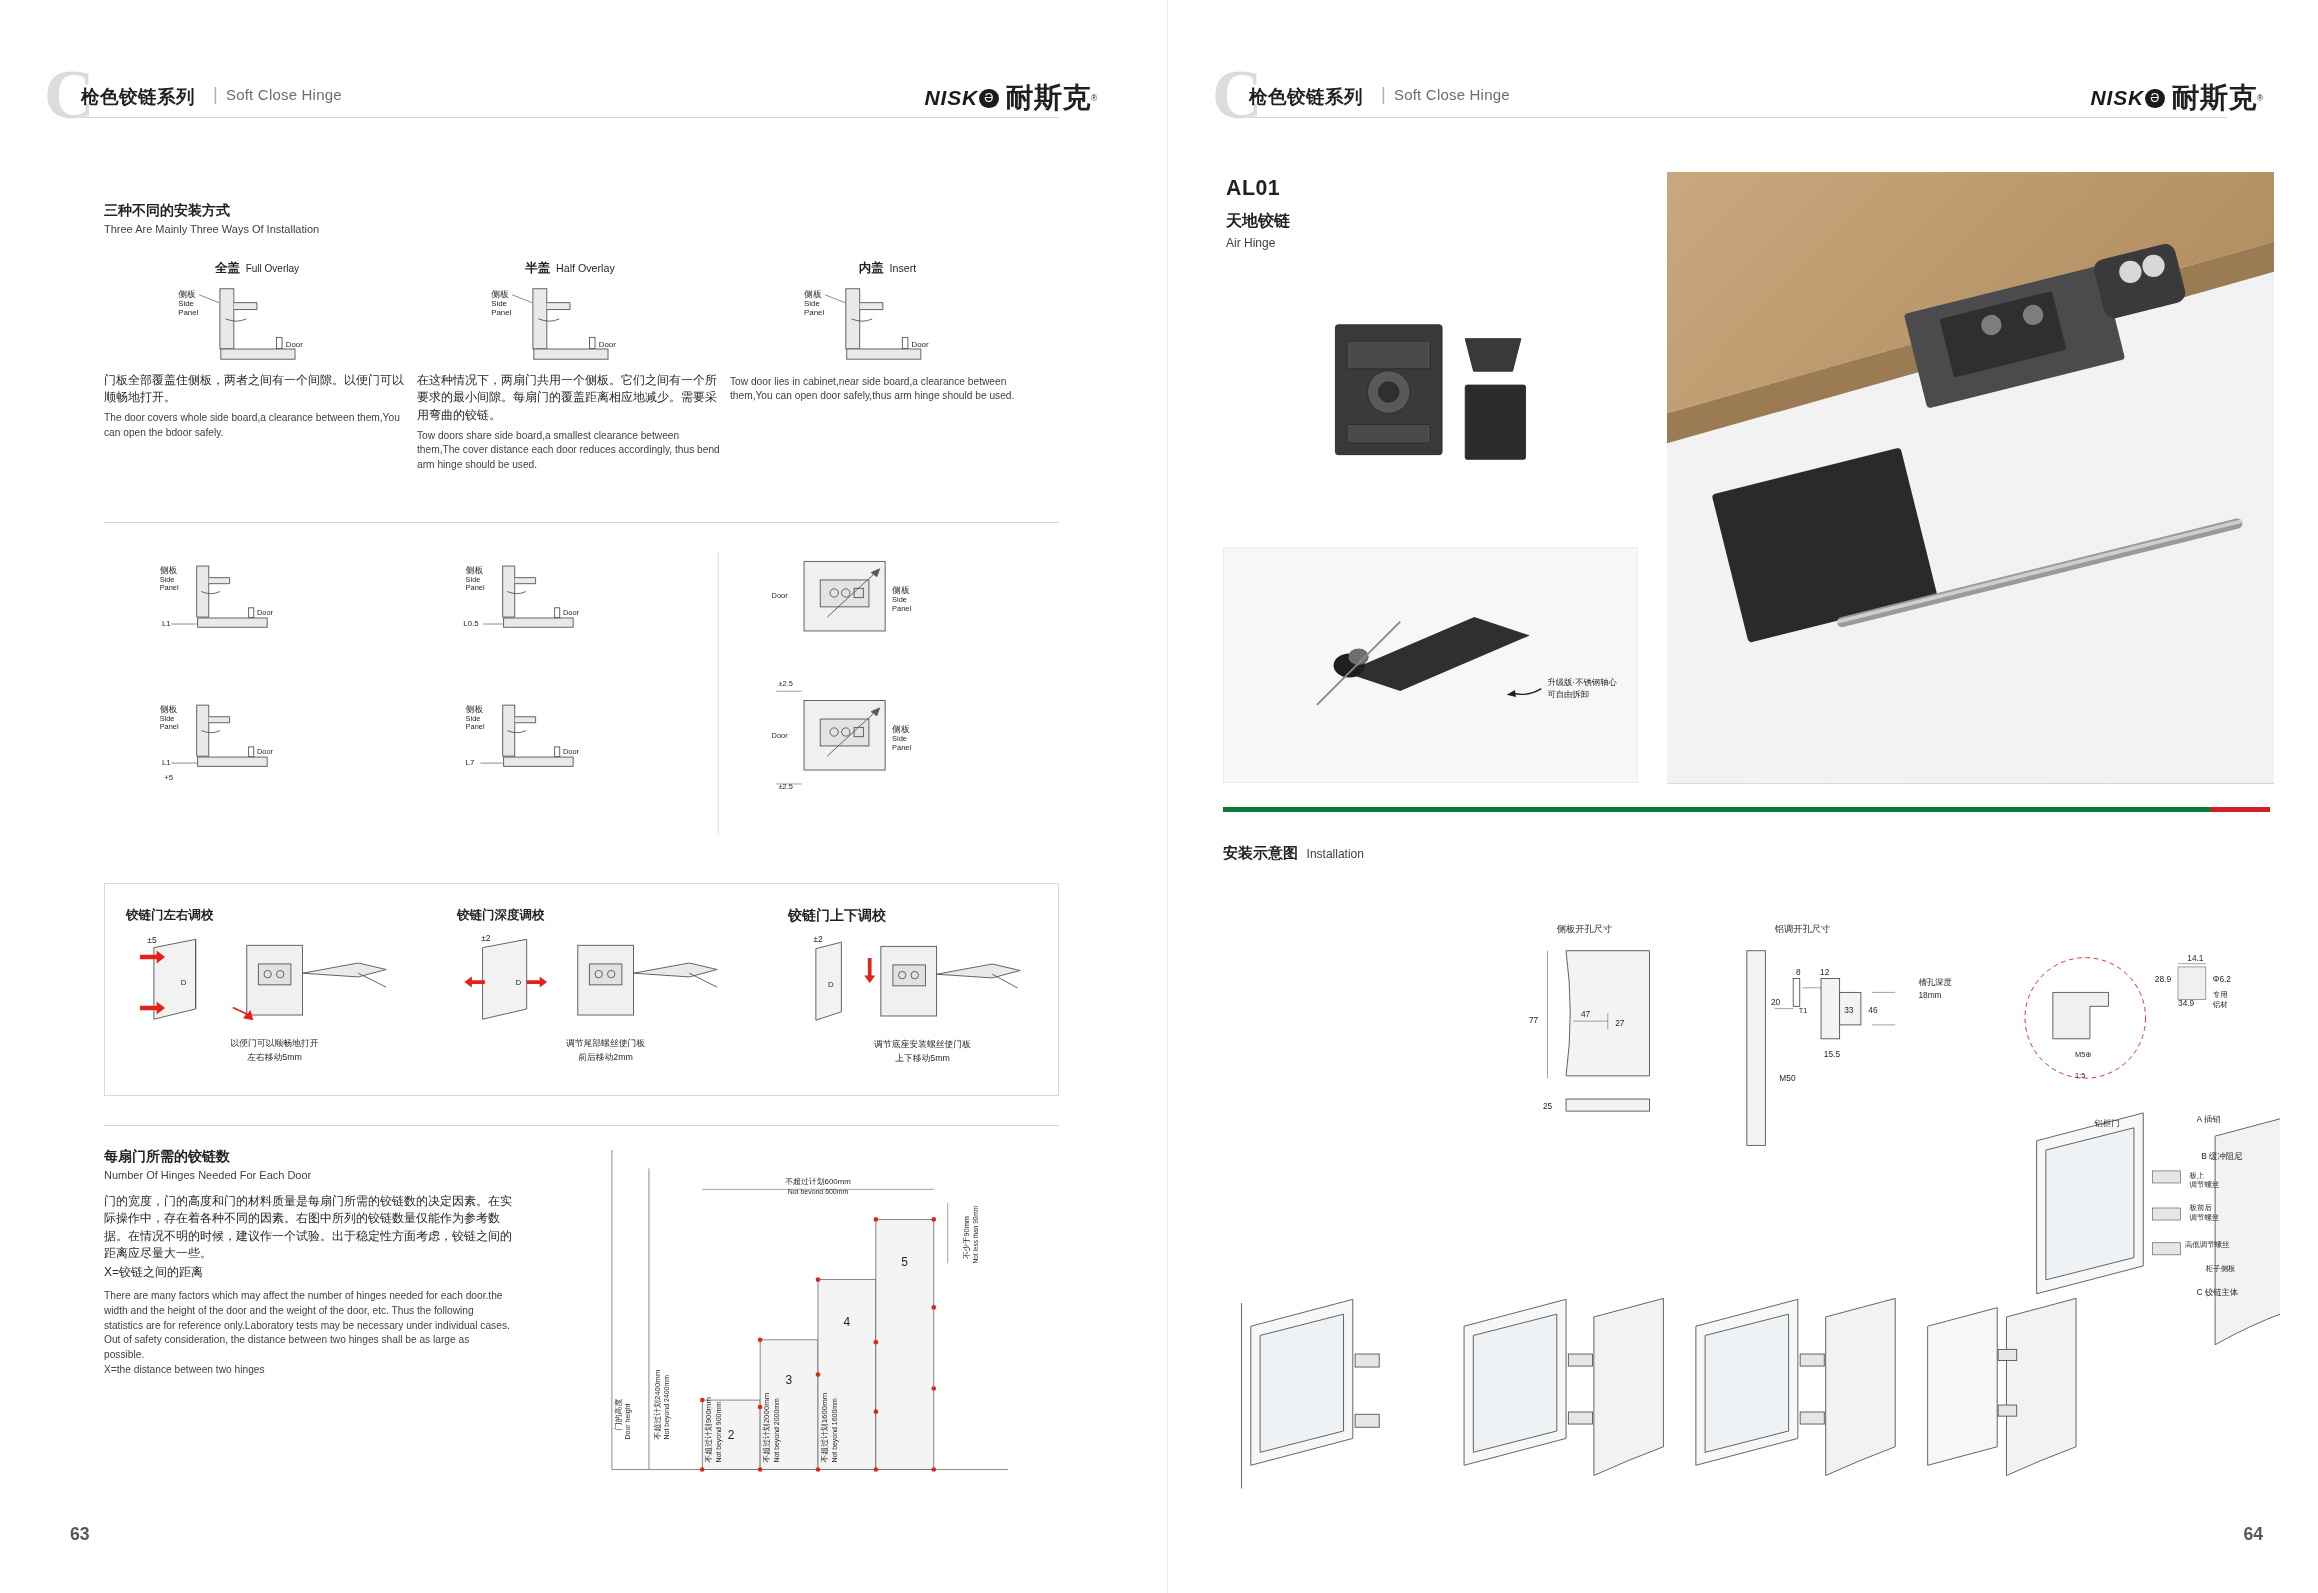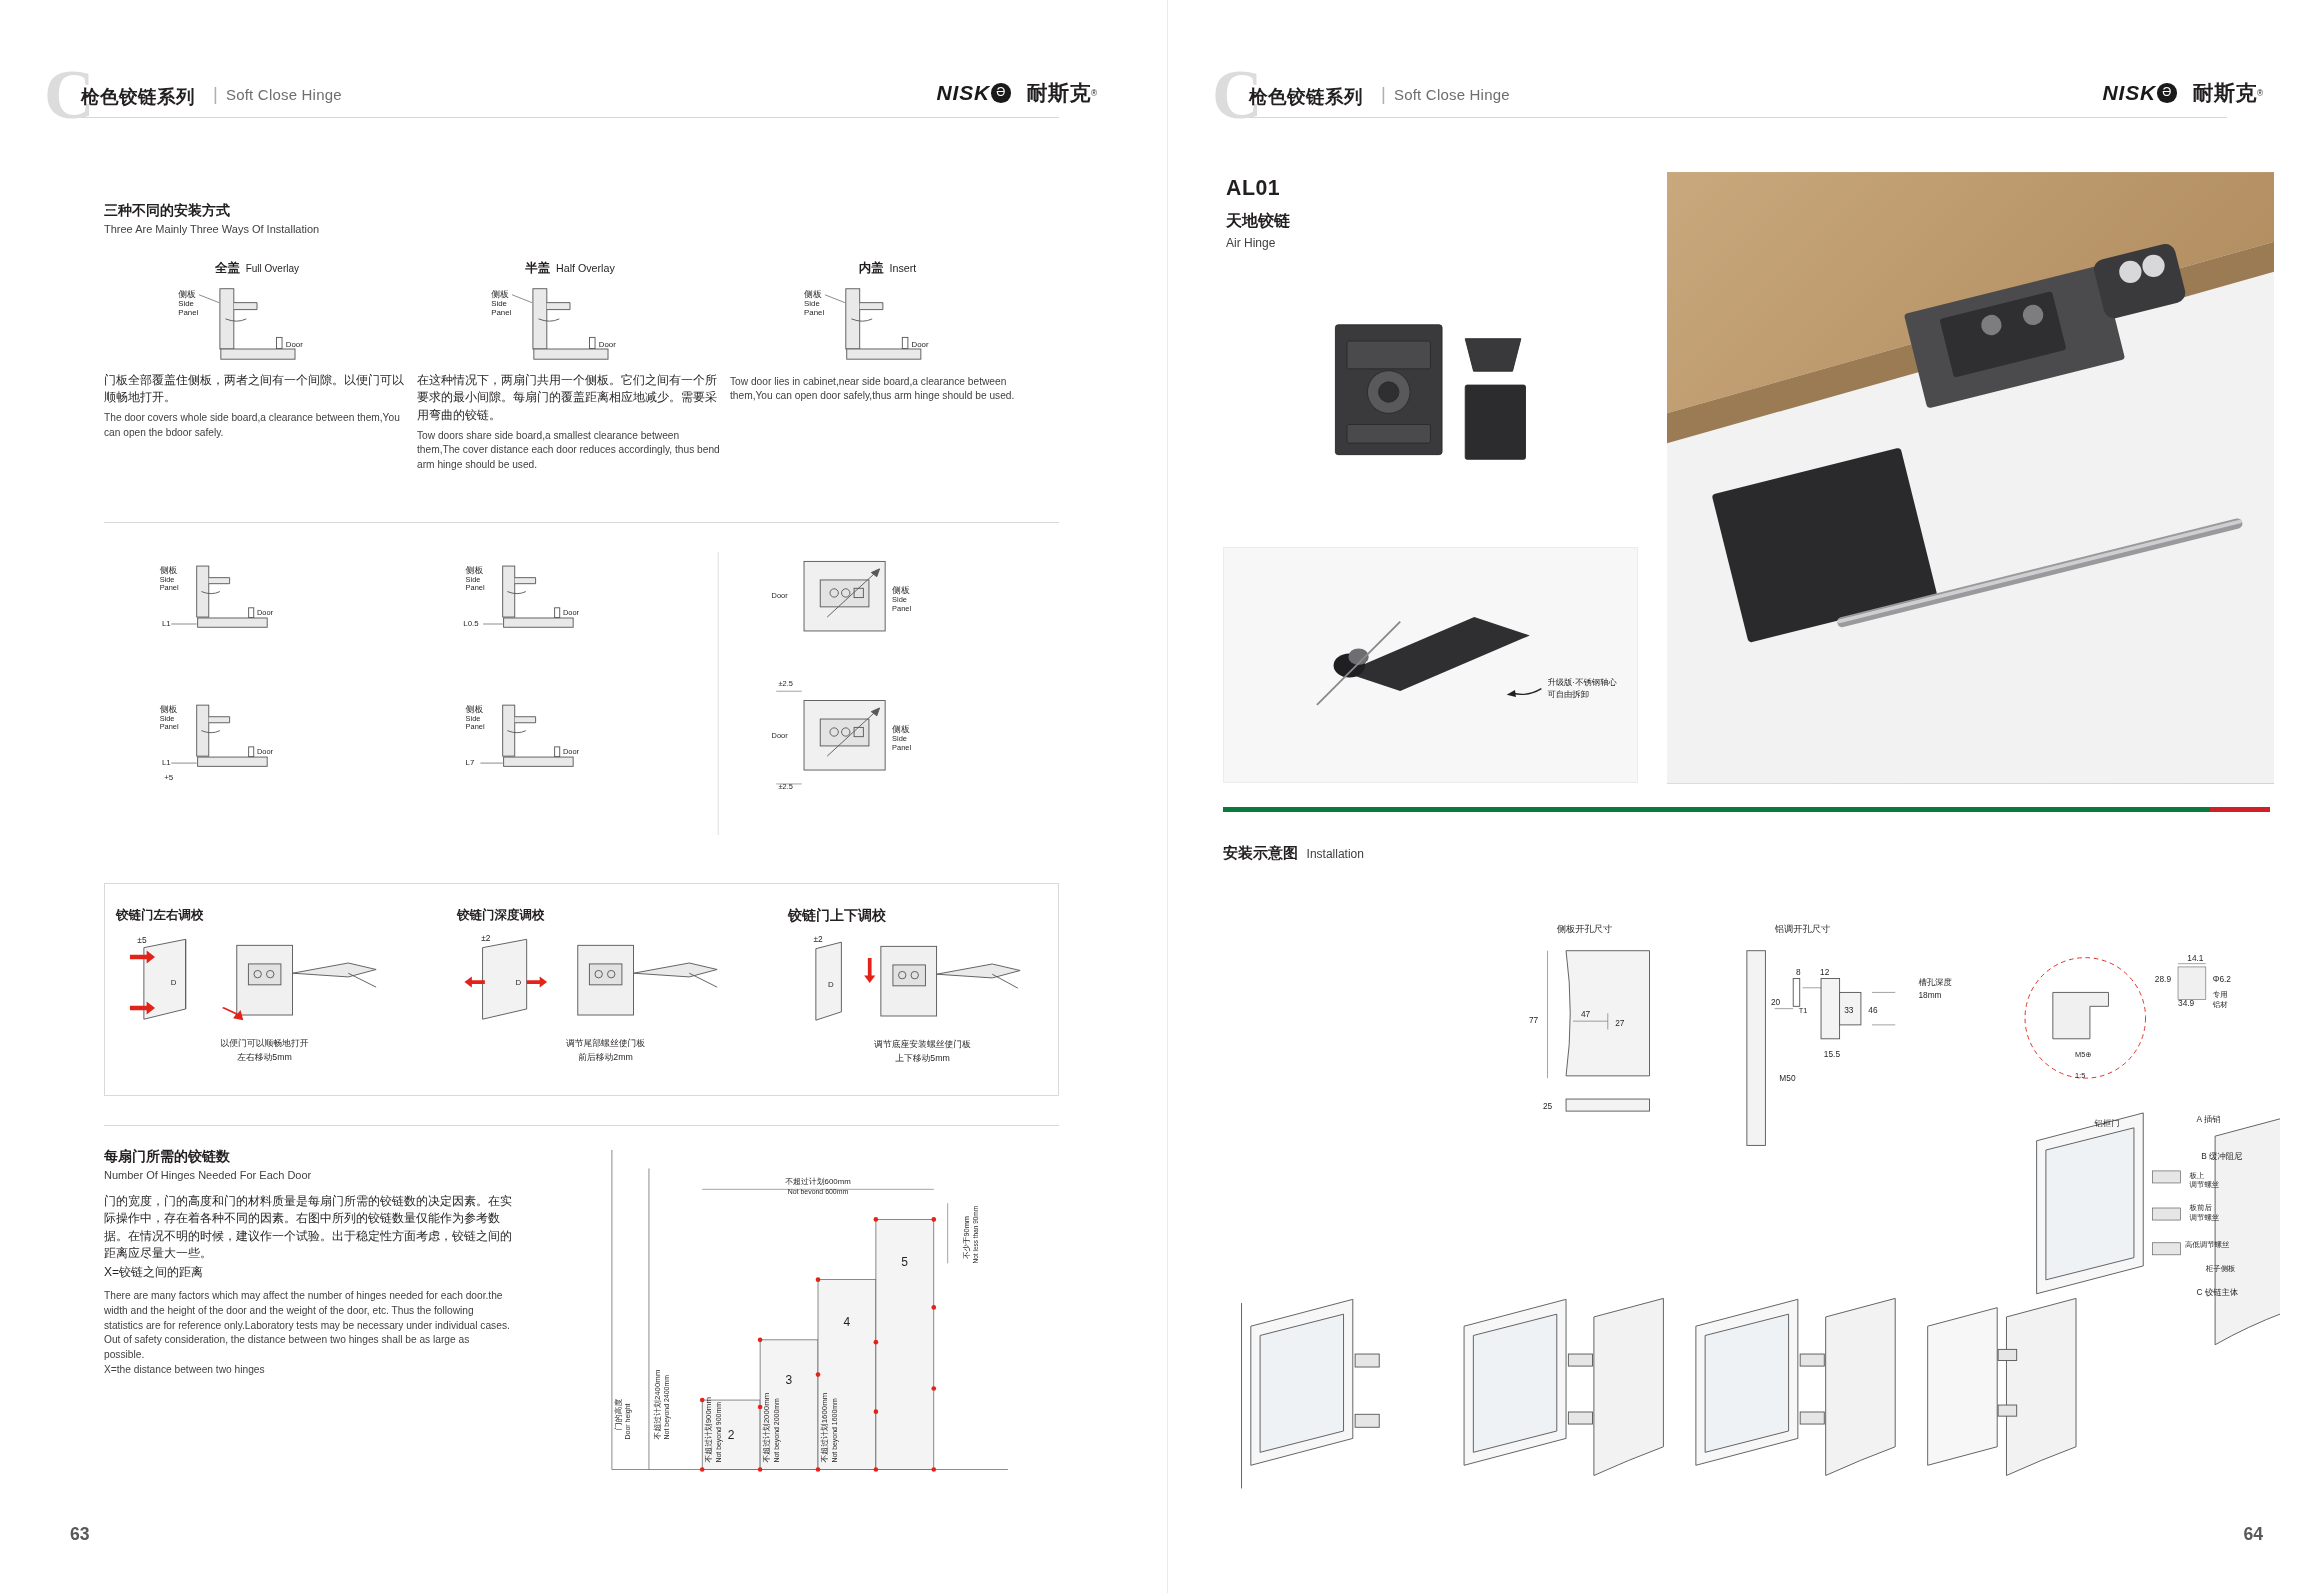--- a/index.html
+++ b/index.html
@@ -35,21 +35,21 @@
   }
   .hdr .rule { position:absolute; left:81px; top:52px; width:978px; height:1.4px; background:#d7d7d7; }
   .page-right .hdr .rule { width:978px; }
   .brand { position:absolute; right:70px; top:13px; display:flex; align-items:center; }
   .brand .latin { font-size:21px; font-weight:bold; letter-spacing:0.9px; color:#1a1a1a; font-style:italic;}
   .brand .mark {
     display:inline-block; width:19.5px; height:19.5px; border-radius:50%;
     background:#1a1a1a; color:#fff; font-size:12px; line-height:19.5px; text-align:center;
     margin:0 2.8px 0 0.9px;
   }
-  .brand .cn { font-size:21px; font-weight:bold; margin-left:13px; letter-spacing:0.5px; }
+  .brand .cn { font-size:28px; font-weight:bold; margin-left:4px; letter-spacing:0.5px; }
   .brand .reg { font-size:8.3px; vertical-align:super; }
 
   
   .cn { font-size:12px; line-height:1.45; }
   .en { font-size:10.2px; line-height:1.45; color:#414042; }
   .ttl-cn { font-size:14px; font-weight:bold; }
   .ttl-en { font-size:11px; color:#414042; }
   .sm { font-size:8.8px; line-height:1.5; }
 
   .sec-title { position:absolute; }
@@ -259,21 +259,21 @@
         <text class="lbl" x="1700" y="426" font-size="16">Panel</text>
         <text class="lbl" x="1455" y="288" font-size="16">±2.5</text>
         <text class="lbl" x="1455" y="512" font-size="16">±2.5</text>
         <line x1="1450" y1="300" x2="1505" y2="300" stroke="#58595b" stroke-width="1.2"></line>
         <line x1="1450" y1="500" x2="1505" y2="500" stroke="#58595b" stroke-width="1.2"></line>
       </svg>
     </div>
 
     <div class="box" style="left:104px; top:883px; width:955px; height:213px;"></div>
 
-    <div style="position:absolute; left:116px; top:907px; width:297px;">
+    <div style="position:absolute; left:126px; top:907px; width:297px;">
       <div class="ttl-cn" style="font-size:12.5px;">铰链门左右调校</div>
       <svg width="288" height="107" viewBox="0 0 620 230" style="margin-top:4.6px;">
         <g stroke="#58595b" fill="none" stroke-width="2">
           <path d="M60 40 l90 -18 v150 l-90 22 z" fill="#f2f2f2"></path>
           <path d="M150 22 l0 150"></path>
           <rect x="260" y="35" width="120" height="150" fill="#f0f0f0"></rect>
           <rect x="285" y="75" width="70" height="45" fill="#e2e2e2"></rect>
           <circle cx="305" cy="97" r="8"></circle>
             <circle cx="332" cy="97" r="8"></circle>
           <path d="M380 95 l120 -22 l60 14 l-60 16 z" fill="#eaeaea"></path>

